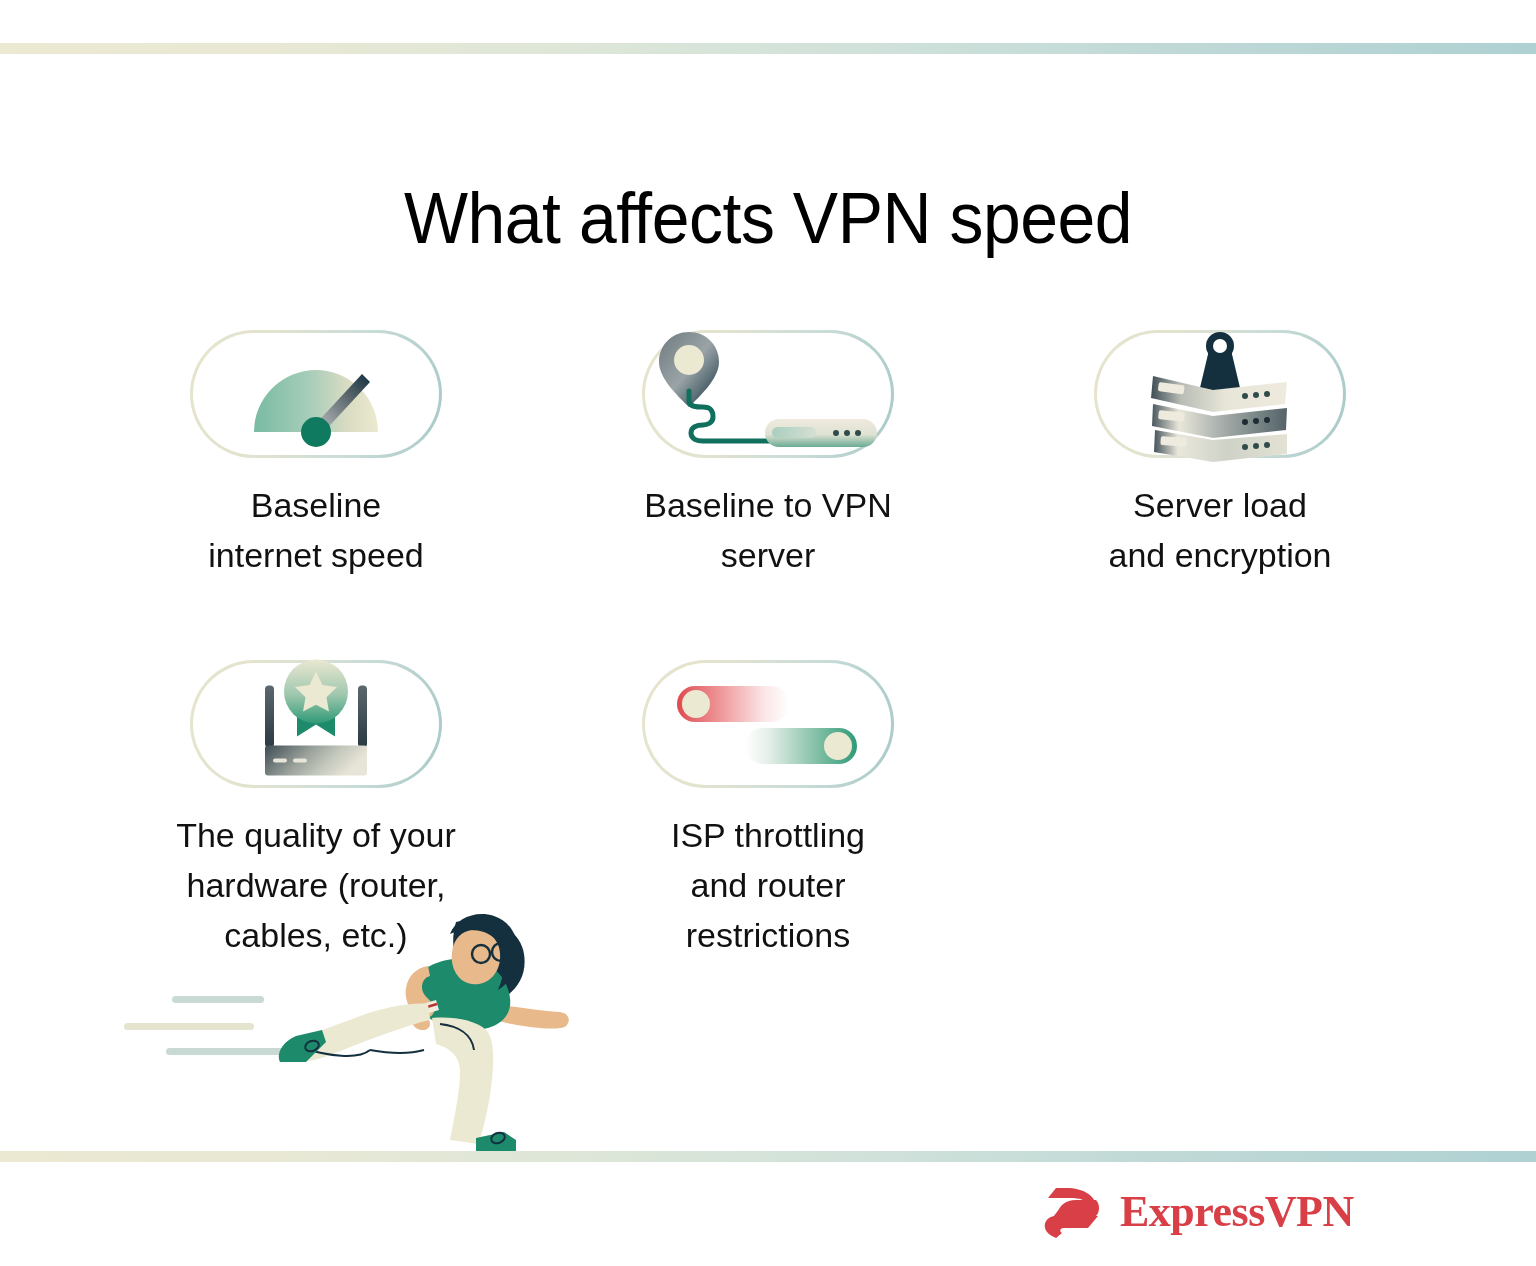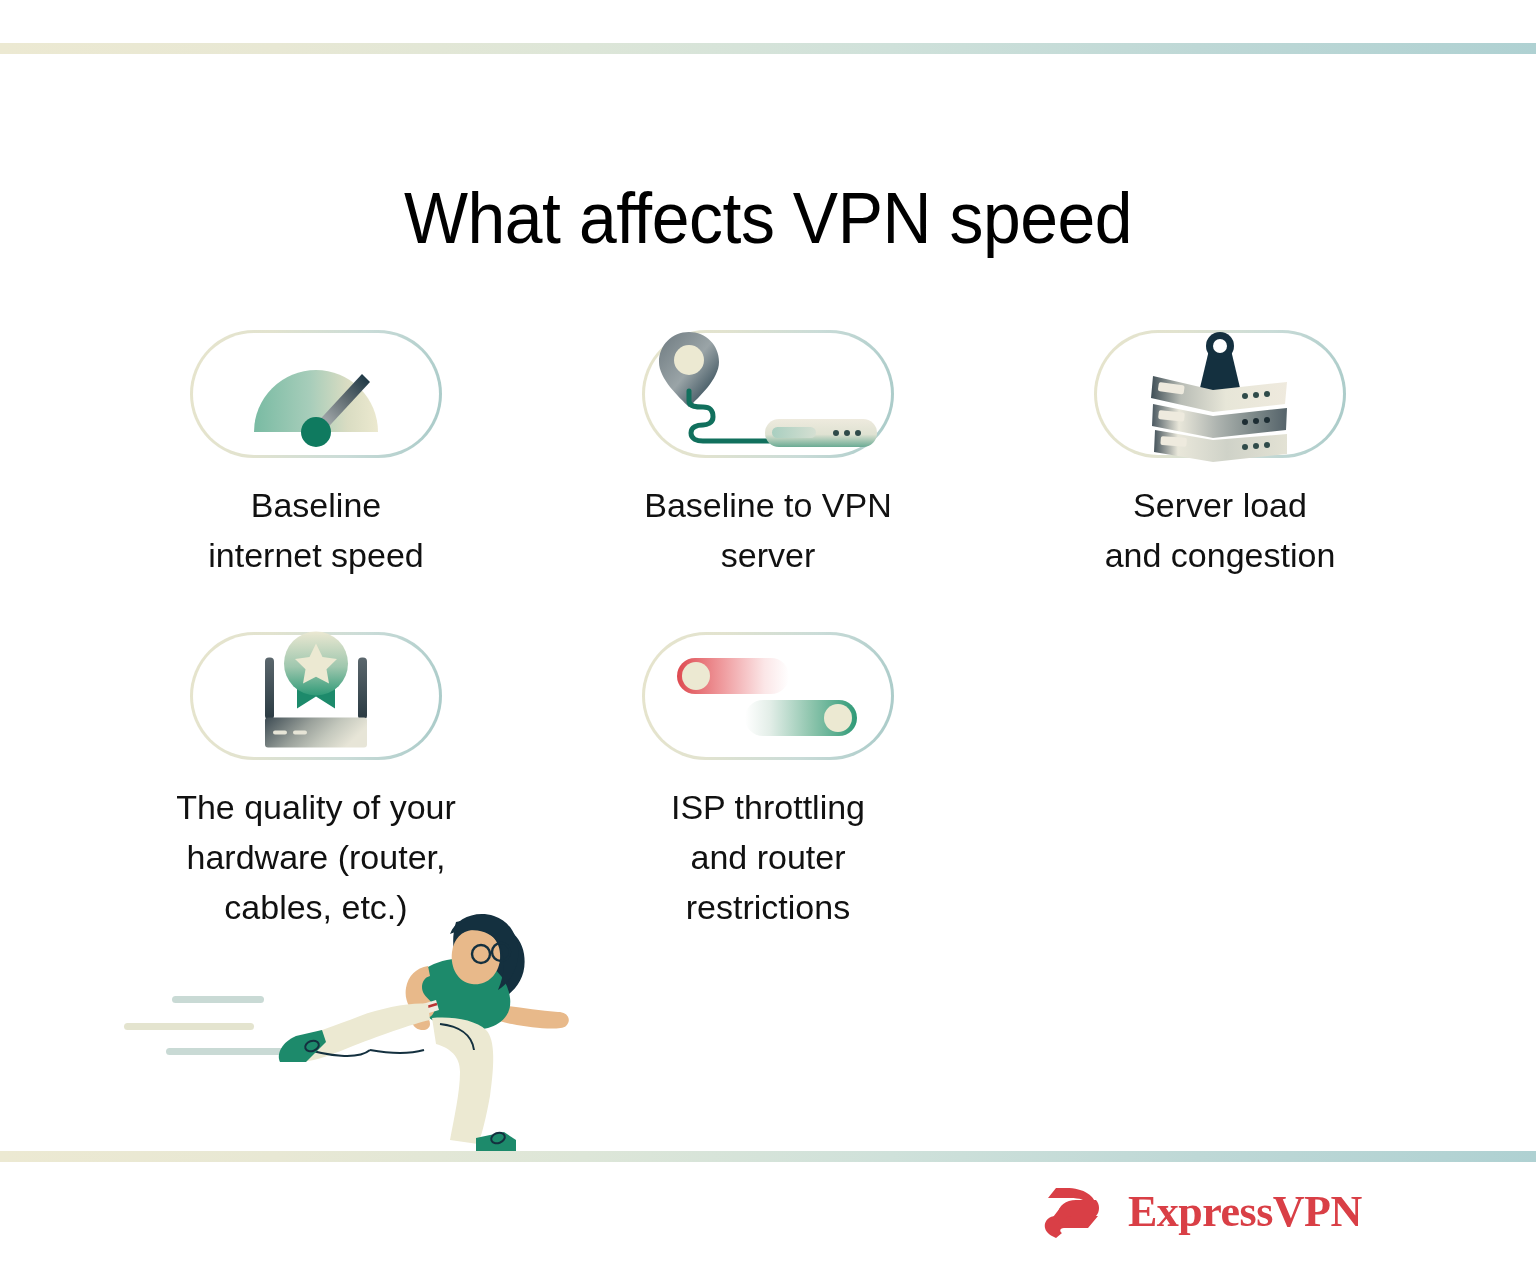--- a/index.html
+++ b/index.html
@@ -51,21 +51,21 @@
 
   
   .grid {
     position: absolute;
     top: 330px;
     left: 90px;
     width: 1356px;
     display: grid;
     grid-template-columns: repeat(3, 1fr);
     grid-template-rows: auto auto;
-    row-gap: 52px;
+    row-gap: 80px;
   }
   .card {
     display: flex;
     flex-direction: column;
     align-items: center;
   }
   .icon-pill {
     width: 252px;
     height: 128px;
     border-radius: 64px;
@@ -105,21 +105,21 @@
   }
   .runner-wrap svg { display: block; }
 
   
   .footer-logo {
     position: absolute;
     left: 1042px;
     top: 1186px;
     display: flex;
     align-items: center;
-    gap: 22px;
+    gap: 14px;
   }
   .logo-word {
     font-family: "Liberation Serif", "DejaVu Serif", serif;
     font-size: 44px;
     font-weight: 700;
     color: #d93f46;
     letter-spacing: -0.5px;
     line-height: 1;
   }
 </style>
@@ -235,21 +235,21 @@
         <circle cx="142" cy="96" r="3" fill="#1d2d33"></circle>
 
         <path d="M30,106 L88,116 L162,110 L162,130 L88,138 L29,128 Z" fill="url(#gRack3)"></path>
         <rect x="36" y="112" width="26" height="9" rx="2" fill="#eeeade" transform="rotate(4 36 112)"></rect>
         <circle cx="120" cy="123" r="3" fill="#2f4b4a"></circle>
         <circle cx="131" cy="122" r="3" fill="#2f4b4a"></circle>
         <circle cx="142" cy="121" r="3" fill="#2f4b4a"></circle>
       </svg>
     </div>
     <div class="card-label">Server load
-and congestion</div>
+and encryption</div>
   </div>
 
 
   <div class="card">
     <div class="icon-pill">
       <svg width="190" height="145" viewBox="0 0 190 145">
         <defs>
           <linearGradient id="gRouter" x1="0" y1="0" x2="1" y2="0.3">
             <stop offset="0%" stop-color="#3d4b53"></stop>
             <stop offset="45%" stop-color="#9aa19b"></stop>

